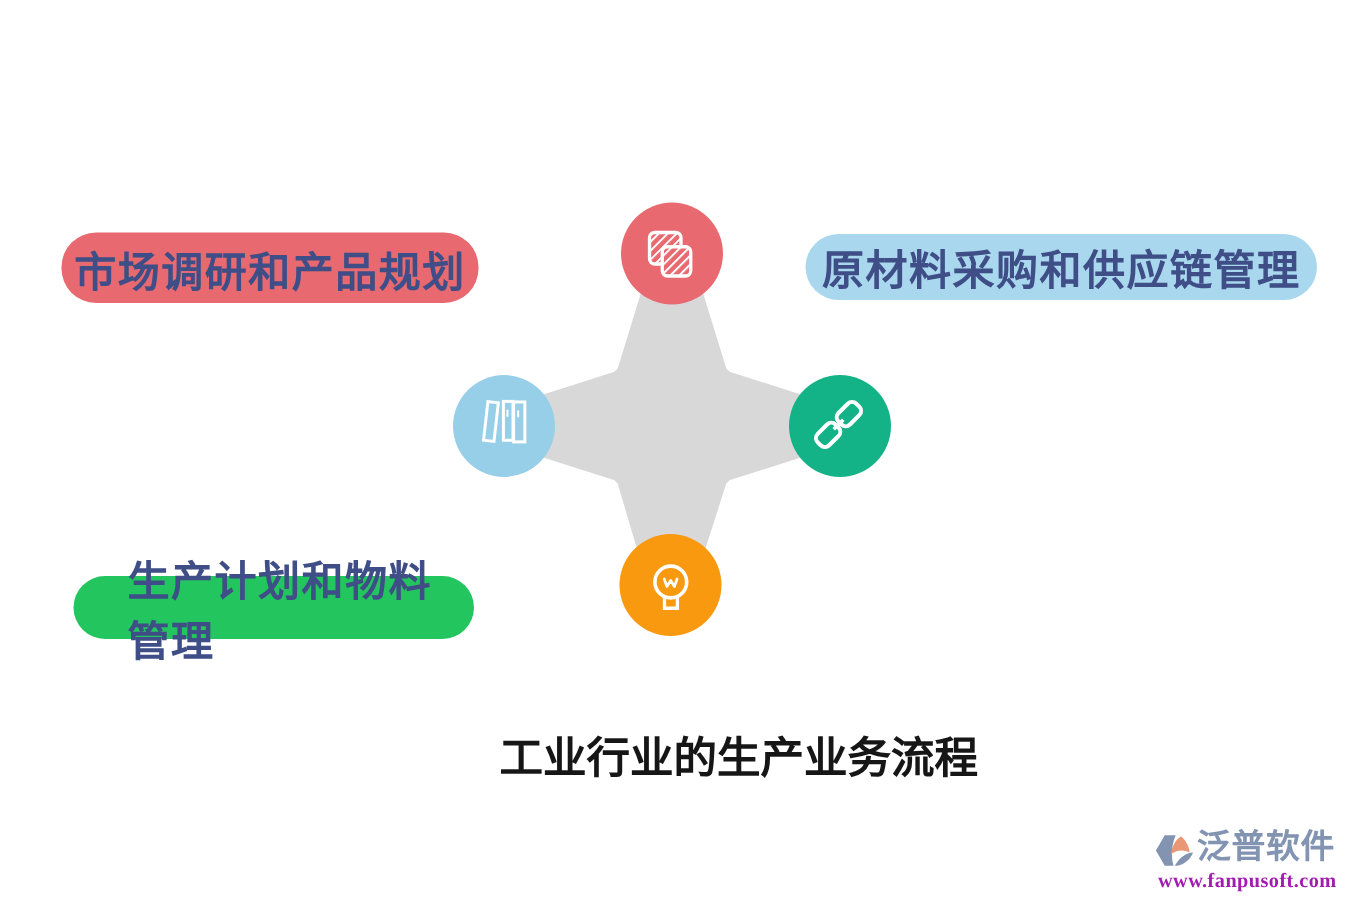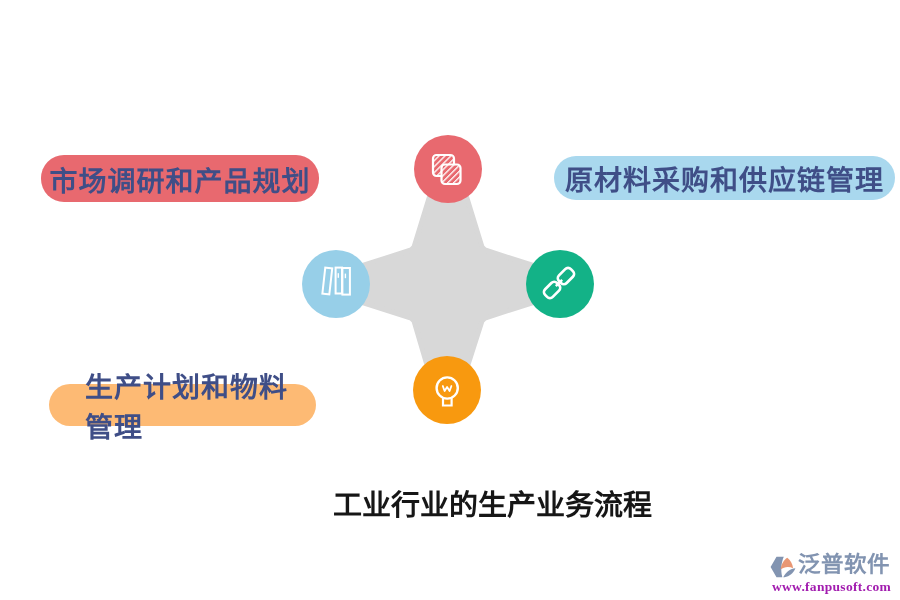--- a/index.html
+++ b/index.html
@@ -3,22 +3,22 @@
 <meta charset="utf-8">
 <style>
   html,body{margin:0;padding:0;background:#ffffff;}
   .canvas{position:relative;width:900px;height:600px;background:#ffffff;overflow:hidden;
           font-family:"Liberation Serif",serif;}
   .diagram-svg{position:absolute;left:0;top:0;}
   .label{position:absolute;display:flex;align-items:center;justify-content:center;
          font-size:28px;font-weight:700;letter-spacing:1px;color:#3F4E87;
          font-family:"Liberation Serif",serif;border-radius:23px;}
   .label-tl{left:41px;top:155px;width:278px;height:47px;background:#E8696F;}
-  .label-tr{left:554px;top:156px;width:341px;height:44px;background:#A9D8EE;}
-  .label-bl{left:49px;top:384px;width:231px;height:42px;background:#fdba74;padding-left:36px;}
+  .label-tr{left:537px;top:156px;width:341px;height:44px;background:#A9D8EE;}
+  .label-bl{left:49px;top:384px;width:231px;height:42px;background:#22c55e;padding-left:36px;}
   .label-br{left:581px;top:385px;width:278px;height:41px;background:#E8696F;}
   .main-title{position:absolute;left:333px;top:482px;width:330px;height:40px;
               font-size:29px;font-weight:700;color:#161616;letter-spacing:0px;
               display:flex;align-items:center;font-family:"Liberation Serif",serif;}
   .watermark{position:absolute;left:769px;top:553px;width:128px;height:44px;text-align:center;}
   .wm-mark{position:absolute;left:1px;top:3px;}
   .wm-brand{position:absolute;left:29px;top:0;font-size:22.5px;font-weight:700;
             color:#8294B1;letter-spacing:0.5px;line-height:24px;white-space:nowrap;}
   .wm-url{position:absolute;left:3px;top:26px;font-size:13.5px;font-weight:700;
           color:#a21caf;letter-spacing:0.3px;white-space:nowrap;

